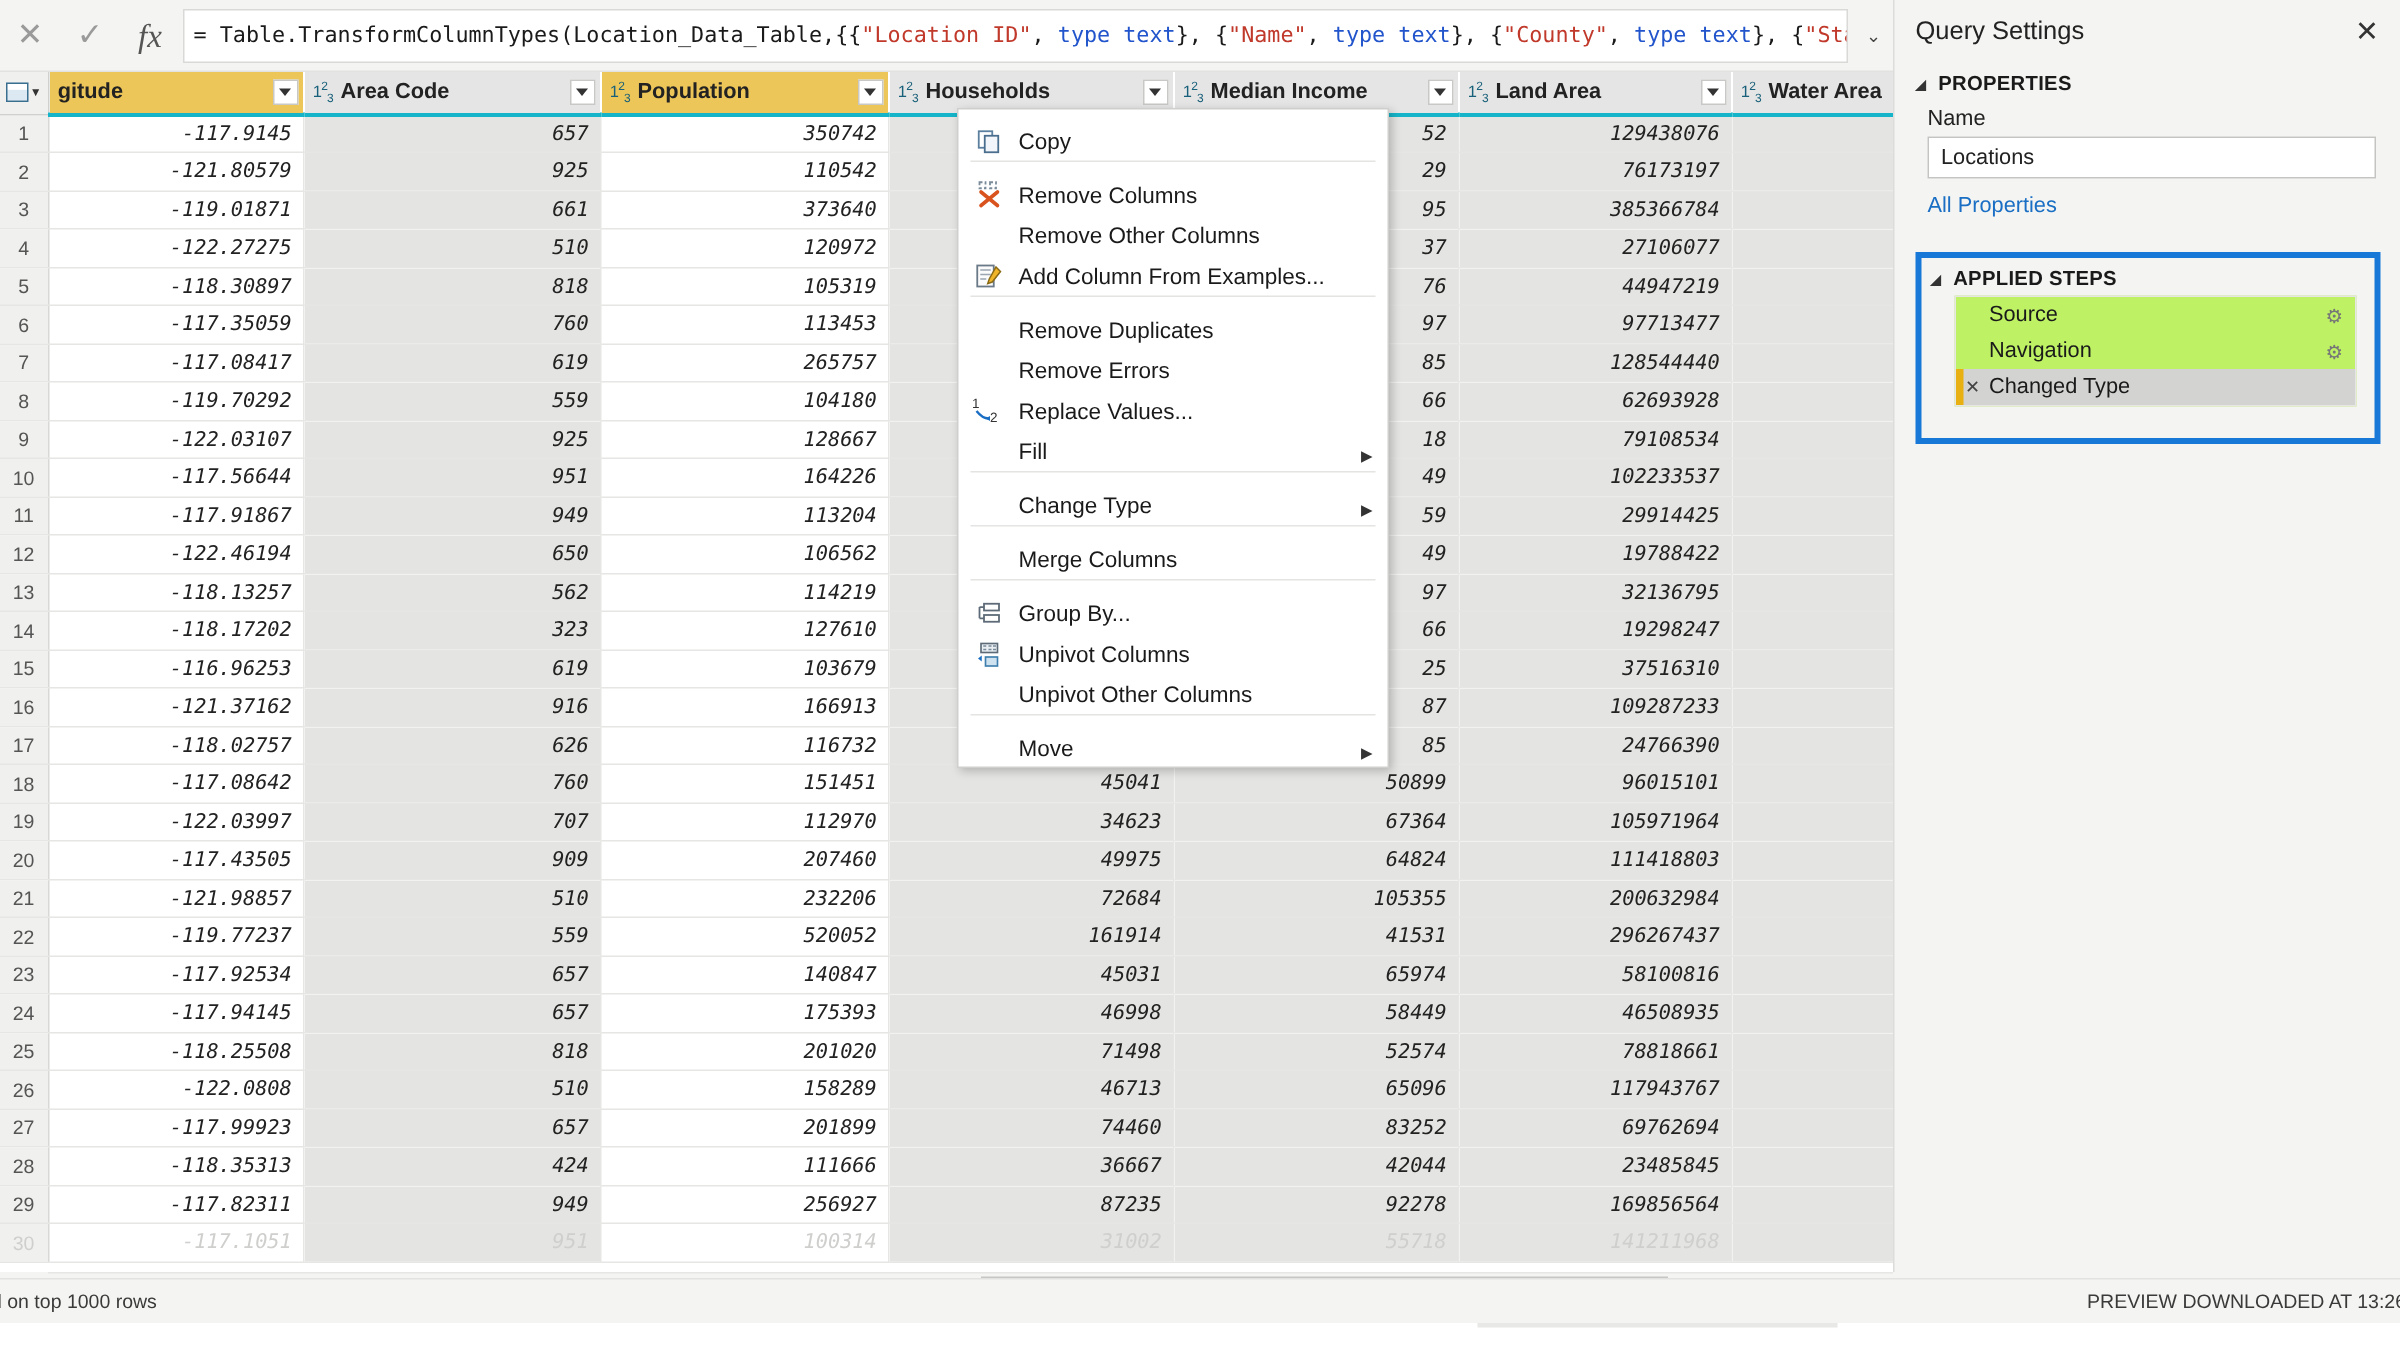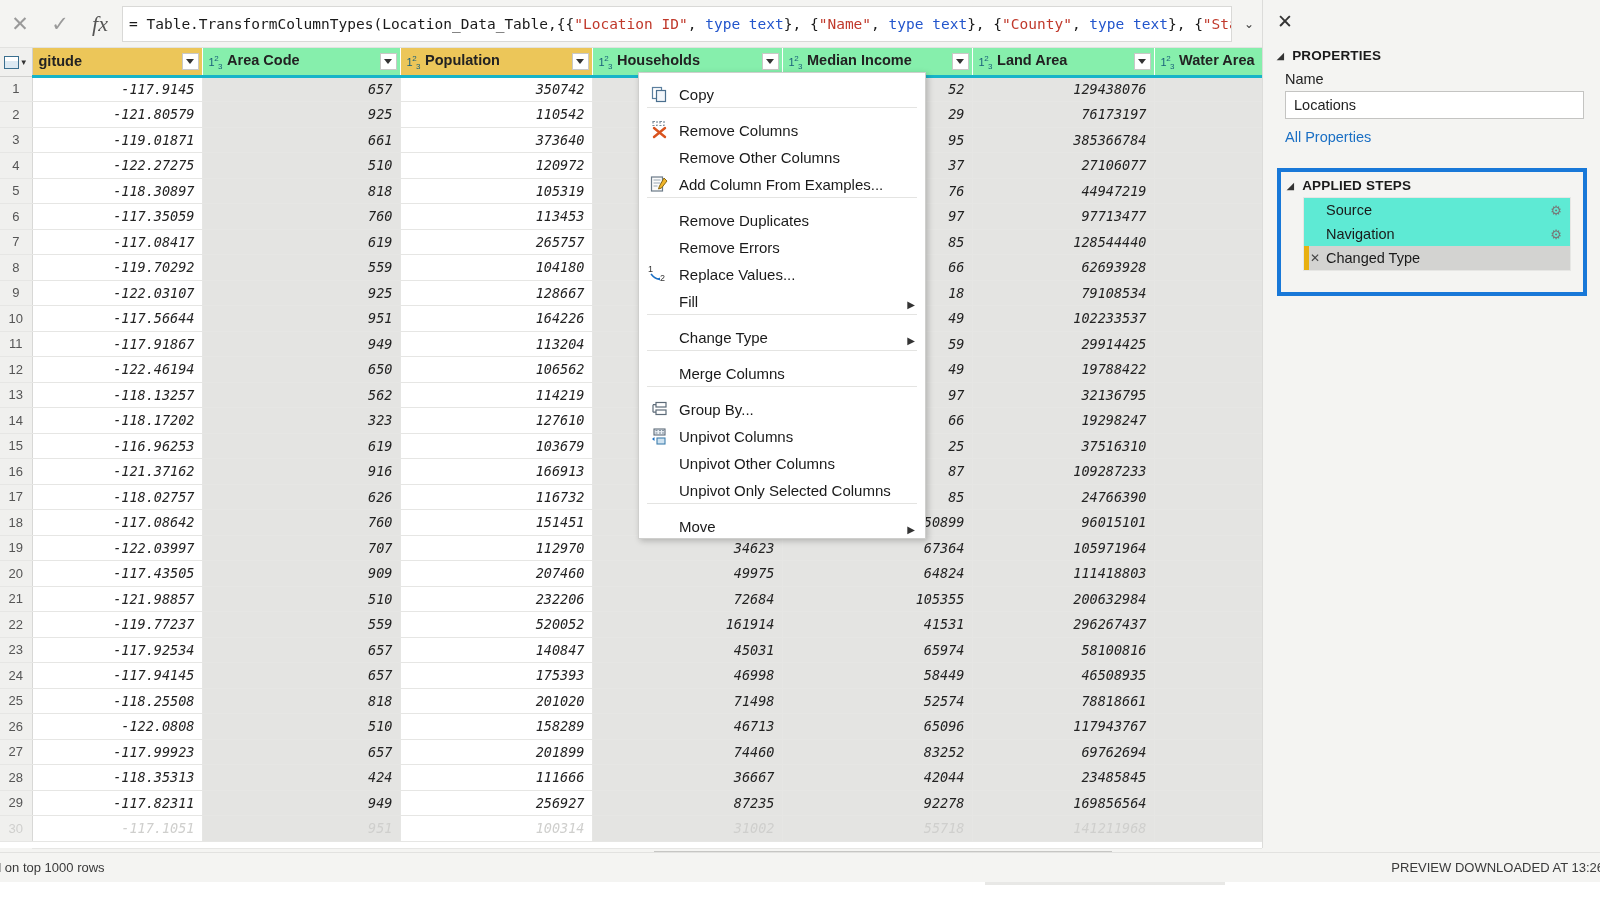--- a/index.html
+++ b/index.html
@@ -38,21 +38,21 @@
   }
 
   
   .grid-wrap {
     position: absolute; left: 0; top: 48px; width: 1262px; height: 800px;
     background: #fff; overflow: hidden;
   }
   table.grid { border-collapse: collapse; table-layout: fixed; width: 1262px; }
 
   thead th {
-    height: 28px; background: #86efac; color: #222;
+    height: 28px; background: #e5e5e5; color: #222;
     font-size: 14.5px; font-weight: bold; text-align: left;
     padding: 0 4px 0 6px; border-right: 1px solid #fff;
     border-bottom: 3px solid #16b4c8; position: relative; vertical-align: middle;
     white-space: nowrap; overflow: hidden;
   }
   thead th.corner {
     background: #f0f0ee; border-bottom: 1px solid #d0d0ce; width: 32px;
     padding: 0; text-align: center; border-right: 1px solid #d0d0ce;
   }
   .typeicon {
@@ -142,21 +142,21 @@
   .qp-input {
     margin: 0 16px 0 22px; height: 28px; background: #fff; border: 1px solid #c4c4c2;
     display:flex; align-items:center; padding: 0 8px; font-size: 14.5px; color: #222;
   }
   .qp-link { padding: 10px 14px 4px 22px; font-size: 14.5px; color: #1a6fc4; }
   .steps-box {
     position: absolute; left: 14px; top: 168px; width: 310px; height: 128px;
     border: 4px solid #1878d8;
   }
   .steps-inner { position:absolute; left:0; top:0; right:0; bottom:0; padding: 4px 6px 0 6px; }
-  .steps-list { margin: 4px 6px 0 16px; background: #5eead4; border: 1px solid #e6e6e4; }
+  .steps-list { margin: 4px 6px 0 16px; background: #bef264; border: 1px solid #e6e6e4; }
   .step-row {
     height: 24px; display:flex; align-items:center; padding: 0 8px 0 22px;
     font-size: 14.5px; color: #1a1a1a; position: relative;
   }
   .step-row.active { background: #d3d3d1; }
   .step-row.active::before {
     content:""; position:absolute; left:0; top:0; bottom:0; width:5px; background:#e8b010;
   }
   .step-gear { margin-left:auto; color:#777; font-size: 13px; }
   .step-x { position:absolute; left:6px; color:#444; font-size:12px; }
@@ -613,34 +613,31 @@
             <rect x="7" y="10" width="8" height="6" fill="#cfe2f0" stroke="#3f7fae" stroke-width="1.1"></rect>
             <path d="M4.5 9 l-2.5 2 l2.5 2" fill="#1a6fc4"></path>
           </svg>
         </span>
         <span class="txt">Unpivot Columns</span>
       </div>
       <div class="mi">
         <span class="icon"></span>
         <span class="txt">Unpivot Other Columns</span>
       </div>
-      <div class="mi">
-        <span class="icon"></span>
-        <span class="txt">Unpivot Only Selected Columns</span>
-      </div>
       <div class="mi-sep"></div>
       <div class="mi">
         <span class="icon"></span>
         <span class="txt">Move</span>
         <span class="arrow">▶</span>
       </div>
     </div>
 
   <div class="qpanel">
     <div class="qp-title-row">
+      <div class="qp-title">Query Settings</div>
       <div class="qp-close">✕</div>
     </div>
     <div class="qp-section">
       <span class="tri">◢</span>
       <span>PROPERTIES</span>
     </div>
     <div class="qp-label">Name</div>
     <div class="qp-input">
       <span>Locations</span>
     </div>

